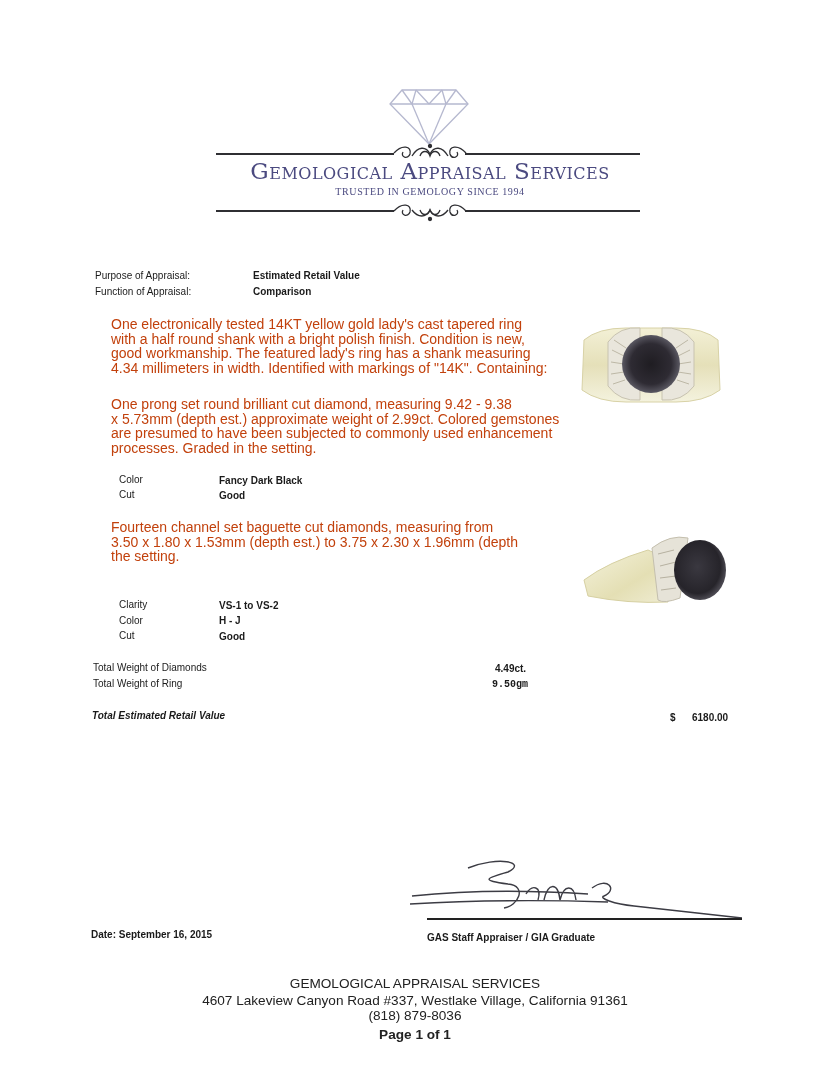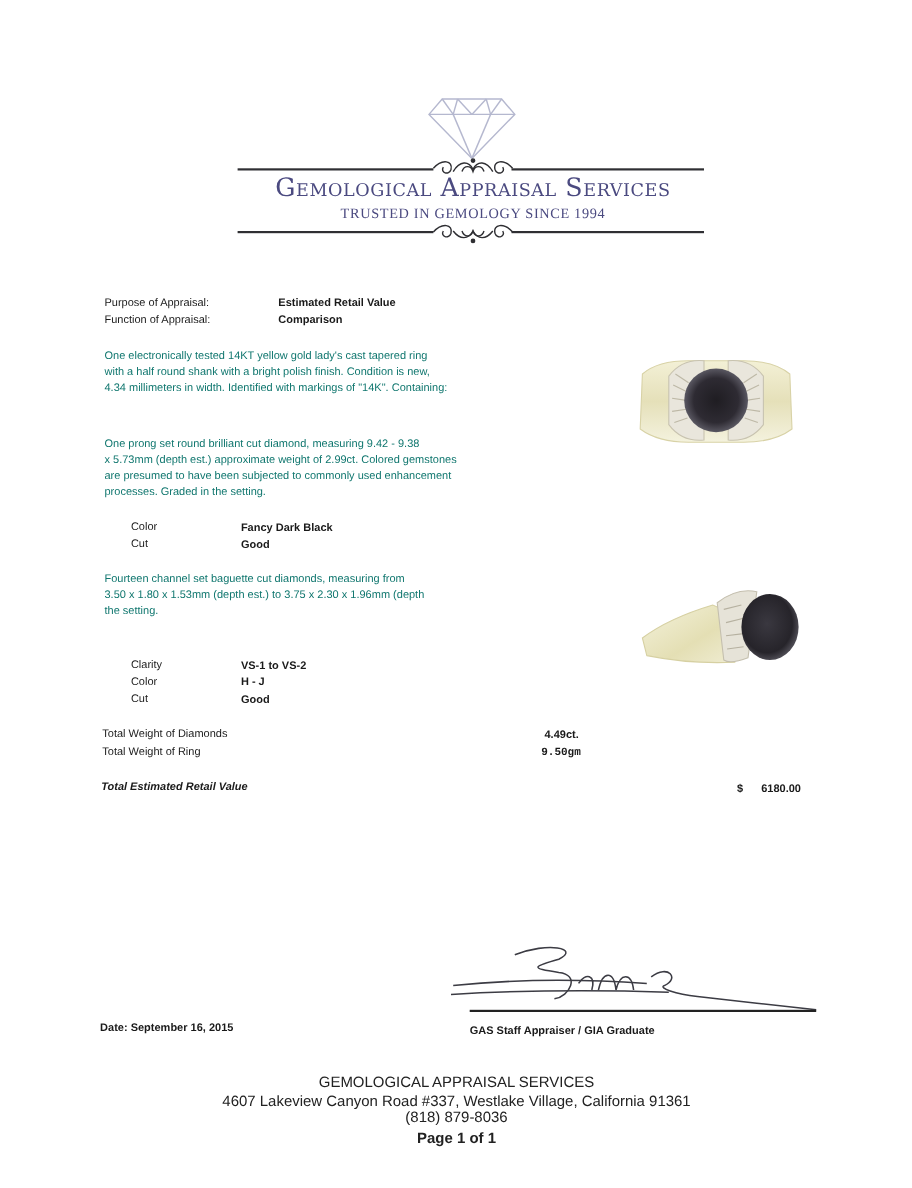--- a/index.html
+++ b/index.html
@@ -14,27 +14,27 @@
     .rule-top-right { left: 465px; top: 153px; width: 175px; }
     .rule-bot-left { left: 216px; top: 210px; width: 178px; }
     .rule-bot-right { left: 465px; top: 210px; width: 175px; }
     .scroll-top { left: 392px; top: 142px; width: 76px; height: 22px; }
     .scroll-bot { left: 392px; top: 200px; width: 76px; height: 22px; }
     .logo-title { left: 200px; top: 158px; width: 460px; text-align: center;
                   font-family: "DejaVu Serif", "Liberation Serif", serif;
                   font-size: 23px; letter-spacing: 0.5px; color: #4b4a80;
                   font-variant: small-caps; white-space: nowrap; }
     .logo-tagline { left: 200px; top: 186px; width: 460px; text-align: center;
-                    font-family: "Liberation Serif", serif; font-size: 13px;
+                    font-family: "Liberation Serif", serif; font-size: 10px;
                     letter-spacing: 0.6px; color: #4b4a80; white-space: nowrap; }
 
     
     .txt { font-size: 10px; line-height: 14.5px; white-space: nowrap; }
     .bold { font-weight: bold; }
-    .para { left: 95px; font-size: 10px; line-height: 14.6px; color: #0f766e; }
+    .para { left: 111px; font-size: 14px; line-height: 14.6px; color: #c2410c; }
     .para div { white-space: nowrap; }
 
     .ring-img { border-radius: 4px; }
     .sig-line { left: 427px; top: 918px; width: 315px; height: 2px; background: #222; }
     .footer { left: 150px; width: 530px; text-align: center; font-size: 13.6px; color: #222; white-space: nowrap; }
   </style>
 </head>
 <body>
 
 <div class="abs logo-diamond">
@@ -86,20 +86,21 @@
 </div>
 
 <div class="abs txt" style="left:95px; top:269px;">Purpose of Appraisal:</div>
 <div class="abs txt bold" style="left:253px; top:269px;">Estimated Retail Value</div>
 <div class="abs txt" style="left:95px; top:285px;">Function of Appraisal:</div>
 <div class="abs txt bold" style="left:253px; top:285px;">Comparison</div>
 
 <div class="abs para" style="top:317px;">
   <div>One electronically tested 14KT yellow gold lady's cast tapered ring</div>
   <div>with a half round shank with a bright polish finish. Condition is new,</div>
+  <div>good workmanship. The featured lady's ring has a shank measuring</div>
   <div>4.34 millimeters in width. Identified with markings of "14K".  Containing:</div>
 </div>
 
 <div class="abs para" style="top:397px;">
   <div>One prong set round brilliant cut diamond, measuring 9.42 - 9.38</div>
   <div>x 5.73mm (depth est.) approximate weight of 2.99ct. Colored gemstones</div>
   <div>are presumed to have been subjected to commonly used enhancement</div>
   <div>processes. Graded in the setting.</div>
 </div>
 <div class="abs txt" style="left:119px; top:473px;">Color</div>

